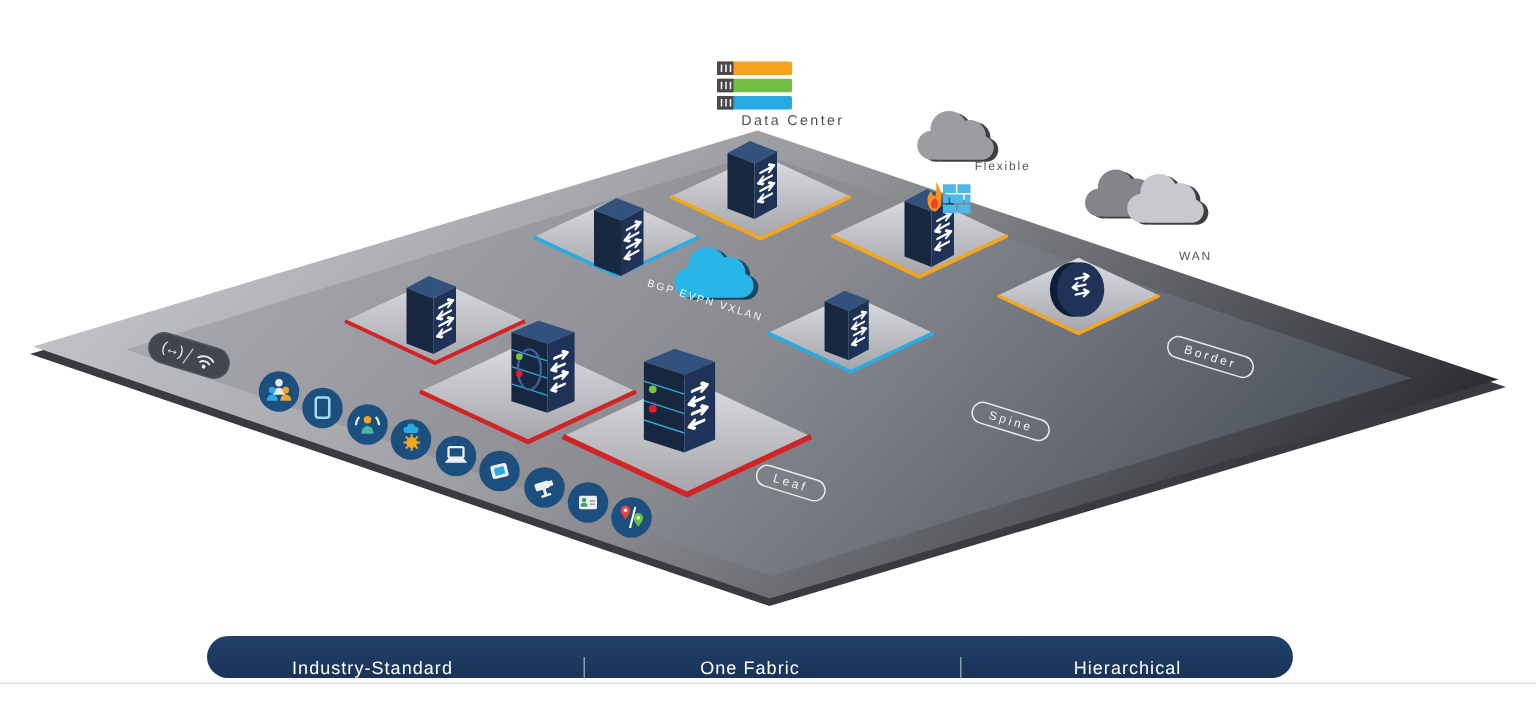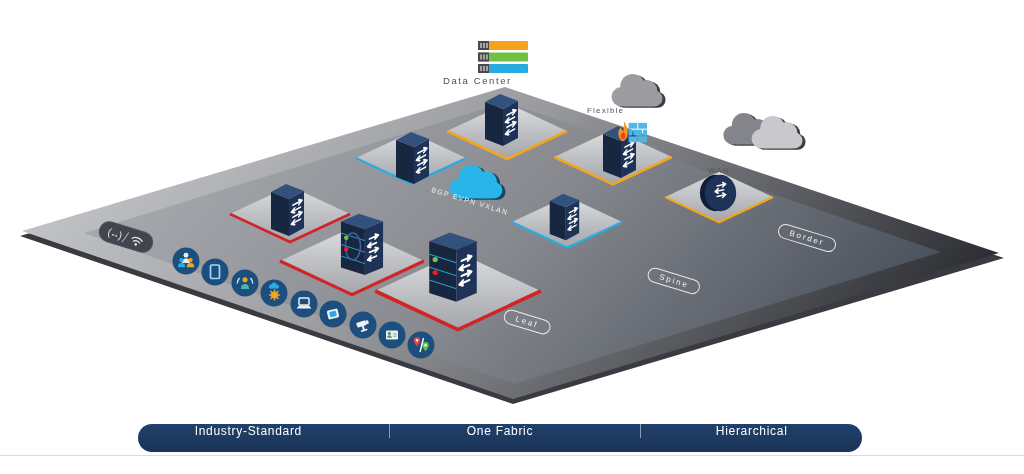--- a/index.html
+++ b/index.html
@@ -4,21 +4,21 @@
 <style>
   html,body{margin:0;padding:0;}
   body{
     width:1024px;height:474px;position:relative;overflow:hidden;
     background:#ffffff;
     font-family:"Liberation Sans", sans-serif;
   }
   .stage{position:absolute;inset:0;}
   svg{display:block;}
   .lbl{
-    position:absolute;color:#55565a;text-align:left;
+    position:absolute;color:#55565a;text-align:right;
     letter-spacing:1.2px;font-size:8px;white-space:nowrap;
   }
   .lbl-dc{font-size:9.5px;letter-spacing:1.6px;color:#4e4f53;}
   .zone-oval{
     position:absolute;color:#f4f5f7;border:1px solid rgba(255,255,255,.85);
     border-radius:999px;padding:2px 11px;font-size:8px;letter-spacing:2px;
     transform:translate(-50%,-50%) rotate(17deg);white-space:nowrap;background:transparent;
   }
   .fabric-lbl{
     position:absolute;color:#eef1f4;font-size:7px;letter-spacing:1.4px;
@@ -29,21 +29,21 @@
     transform:translate(-50%,-50%) rotate(17deg);
     background:#40454e;border-radius:11px;display:flex;align-items:center;
     justify-content:center;gap:4px;box-shadow:0 0 0 1px rgba(255,255,255,0.08) inset;
   }
   .access-pill .wired{color:#e9eaec;font-size:10px;line-height:1;letter-spacing:-1px;}
   .access-pill .sep{width:1px;height:12px;background:#cdced1;transform:rotate(18deg);opacity:.85;}
   .bottom-rule{position:absolute;left:0;top:455px;width:1024px;height:1px;background:#dcdcde;}
   .bottom-bar{
     position:absolute;left:138px;top:424px;width:724px;height:28px;
     background:linear-gradient(180deg,#20416b,#1a3357);border-radius:14px;
-    display:flex;align-items:flex-start;overflow:hidden;
+    display:flex;align-items:flex-end;overflow:hidden;
   }
   .bottom-bar .seg{
     flex:1;display:flex;align-items:center;justify-content:center;
     color:#ffffff;font-size:12px;letter-spacing:.7px;white-space:nowrap;
   }
   .bottom-bar .seg + .seg{border-left:1px solid rgba(255,255,255,.5);margin-left:30px;}
 </style>
 </head>
 <body>
 

